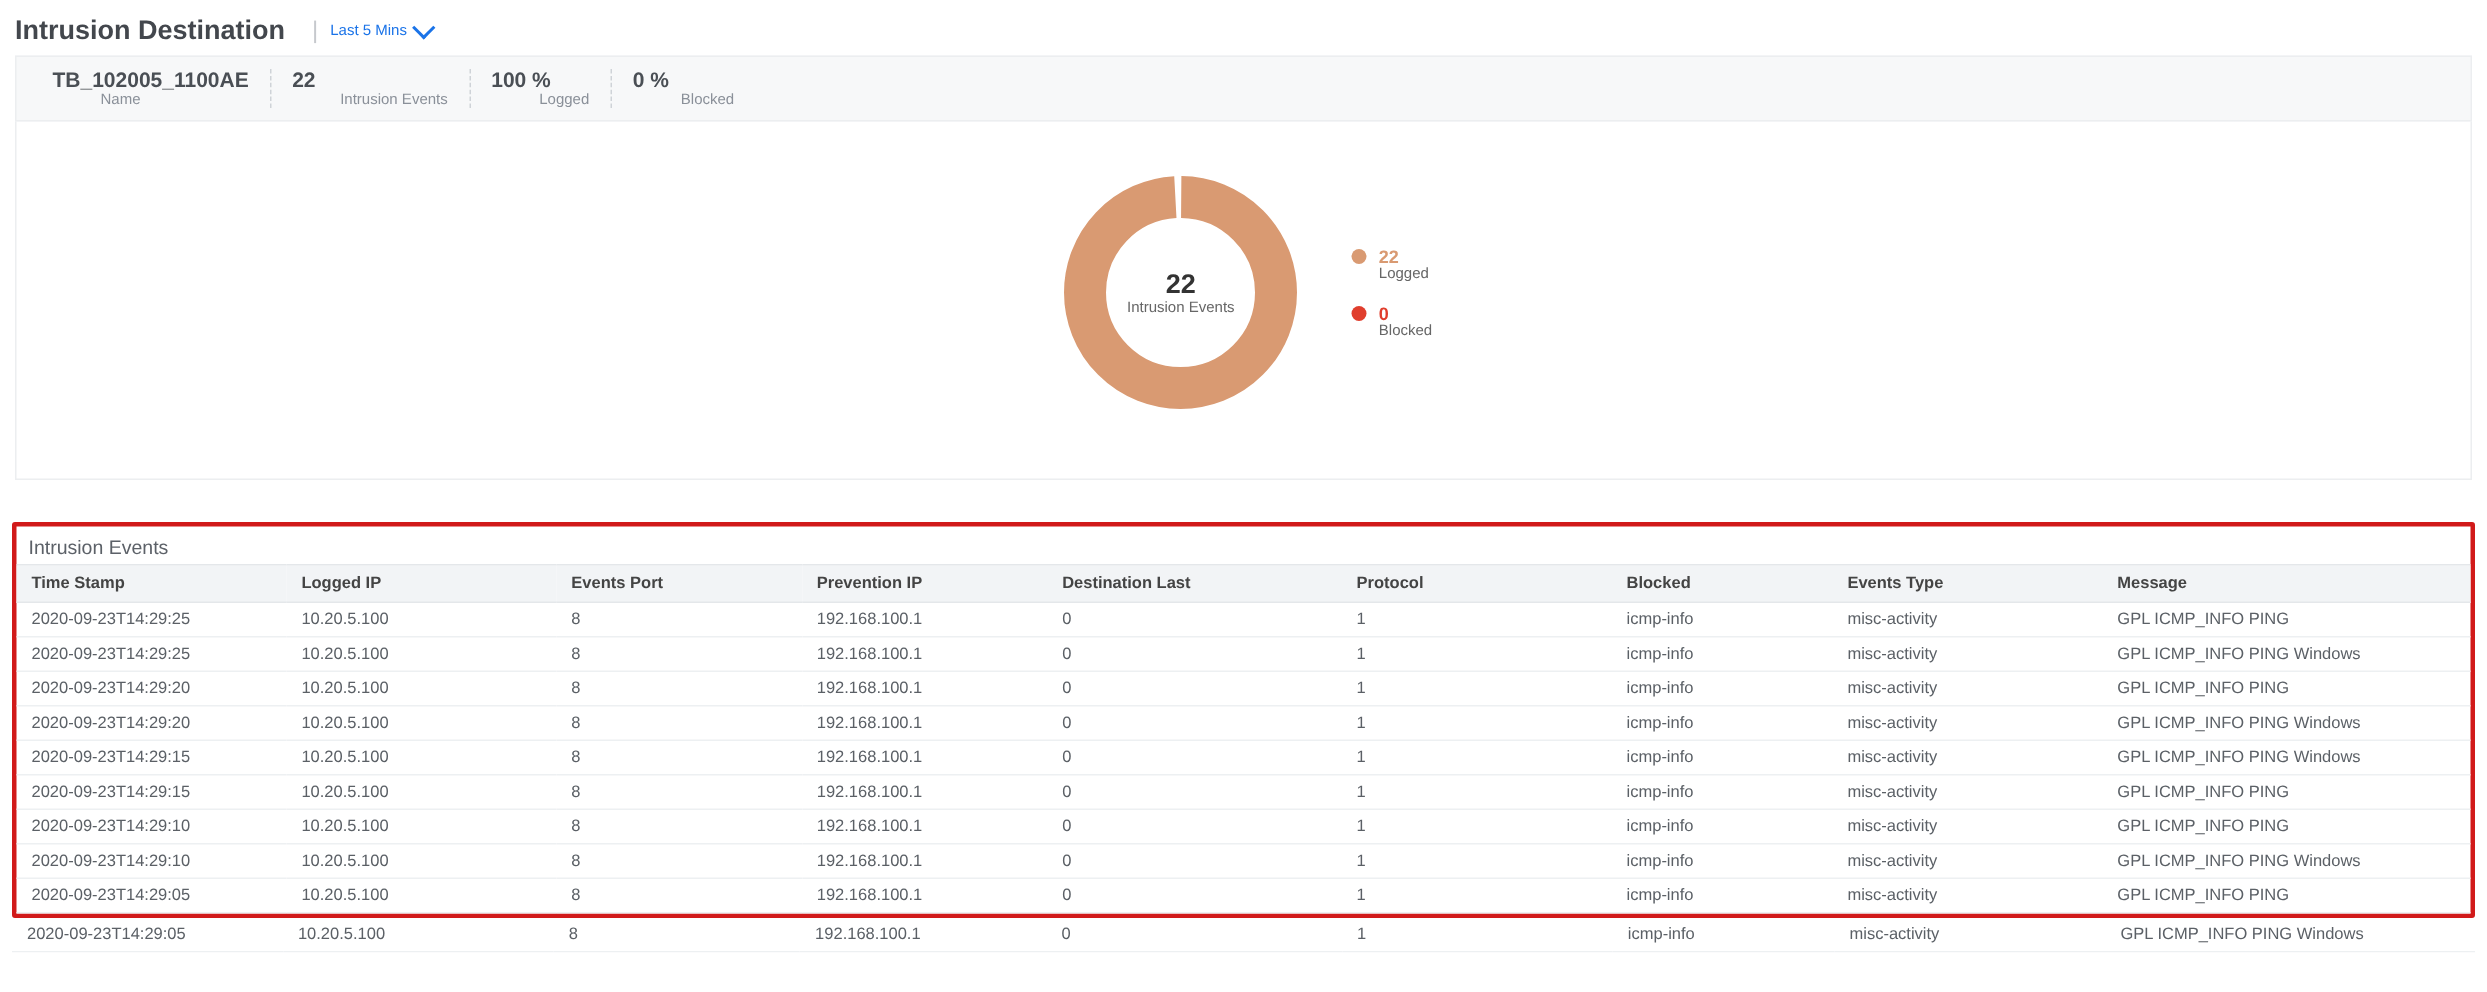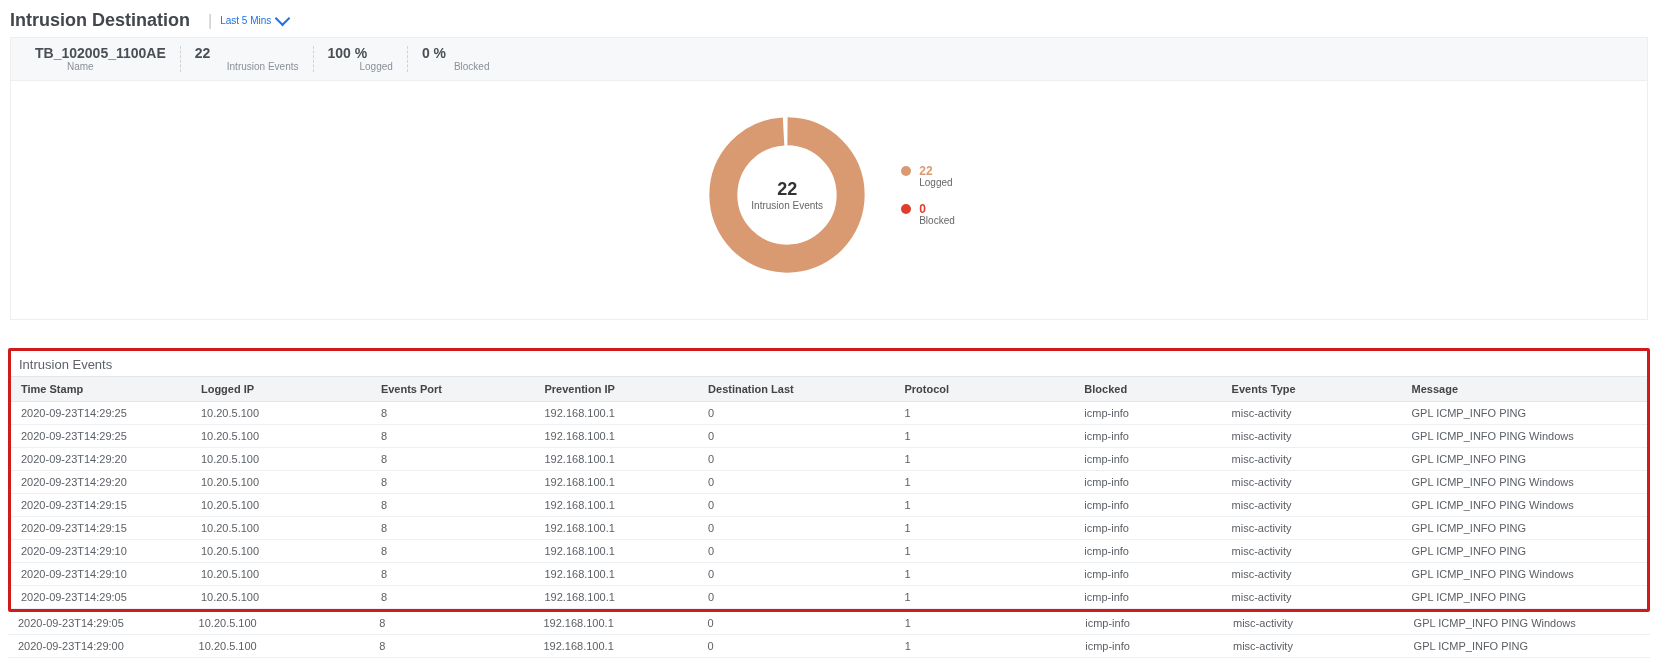--- a/index.html
+++ b/index.html
@@ -253,26 +253,15 @@
           <td>2020-09-23T14:29:05</td>
           <td>10.20.5.100</td>
           <td>8</td>
           <td>192.168.100.1</td>
           <td>0</td>
           <td>1</td>
           <td>icmp-info</td>
           <td>misc-activity</td>
           <td>GPL ICMP_INFO PING Windows</td>
         </tr>
-        <tr>
-          <td>2020-09-23T14:29:00</td>
-          <td>10.20.5.100</td>
-          <td>8</td>
-          <td>192.168.100.1</td>
-          <td>0</td>
-          <td>1</td>
-          <td>icmp-info</td>
-          <td>misc-activity</td>
-          <td>GPL ICMP_INFO PING</td>
-        </tr>
       </tbody>
   </table>
 </div>
 
 </body></html>

